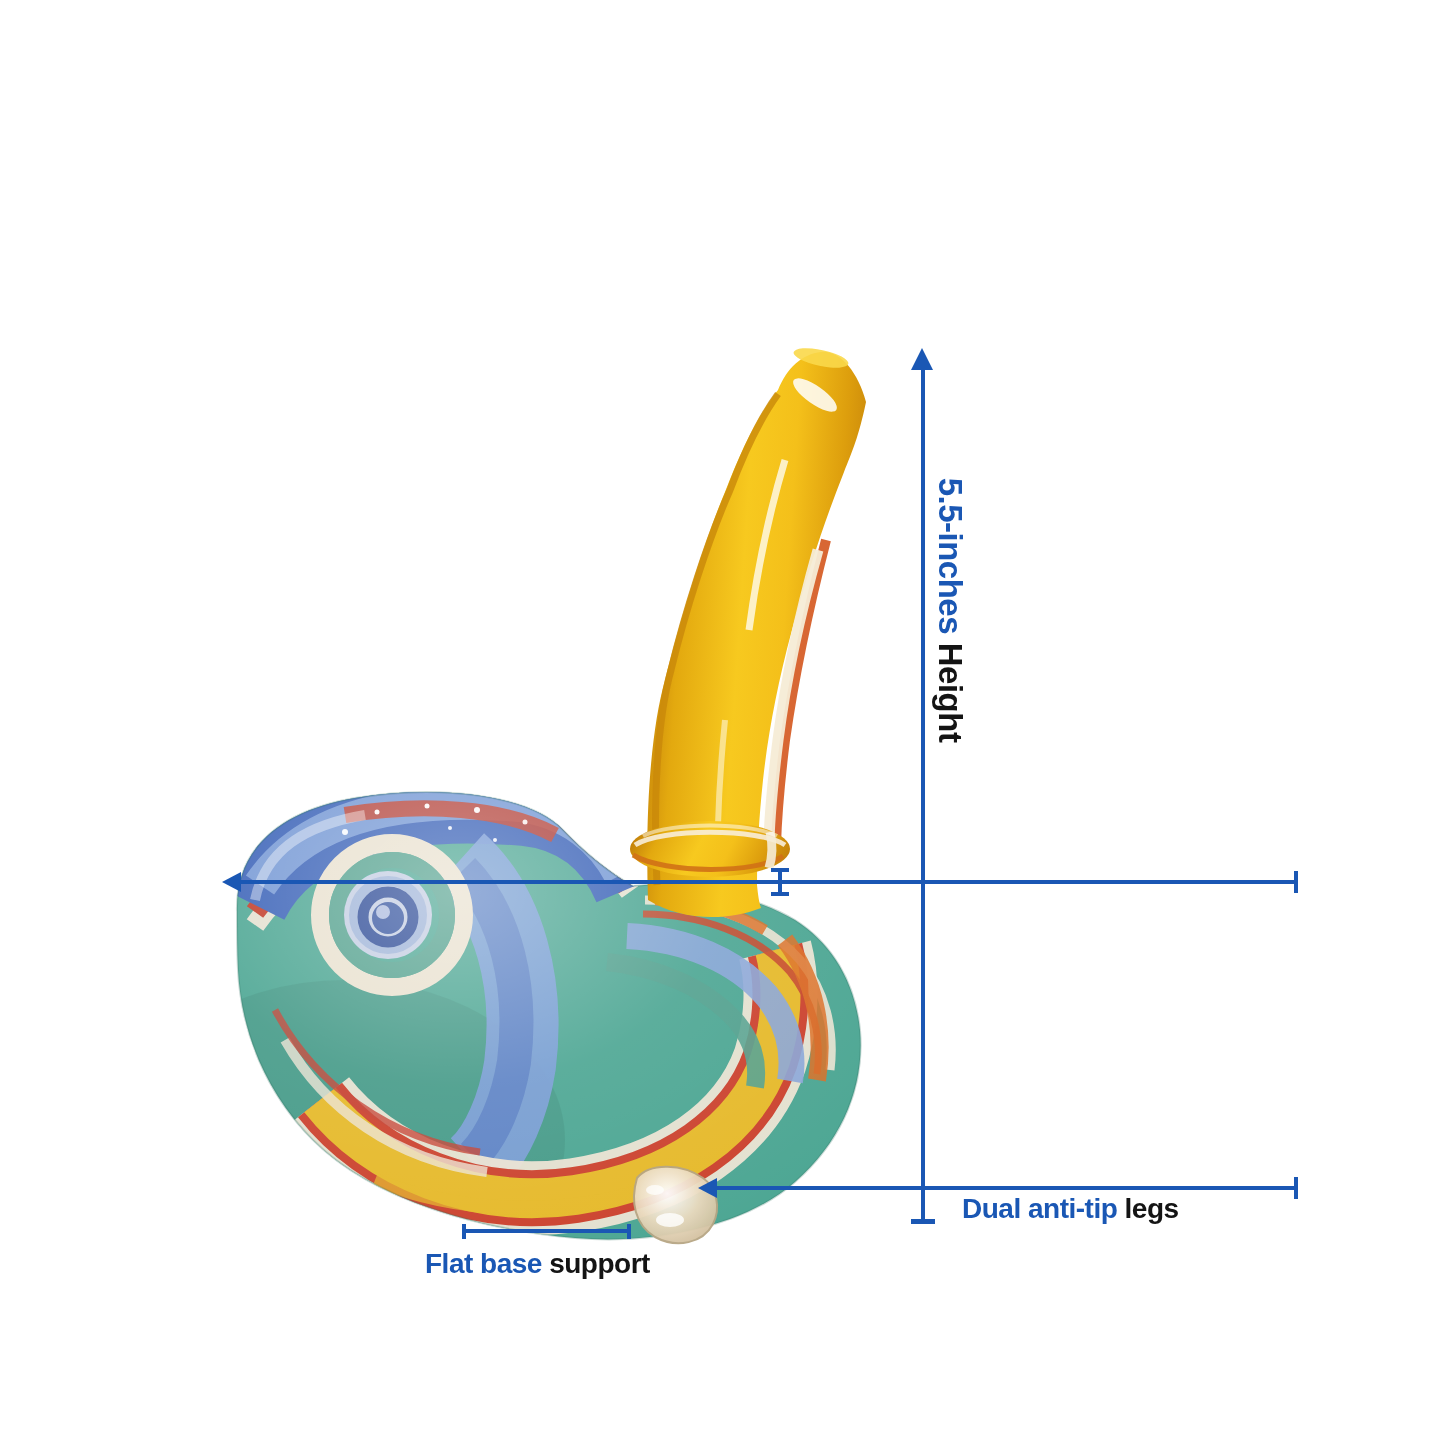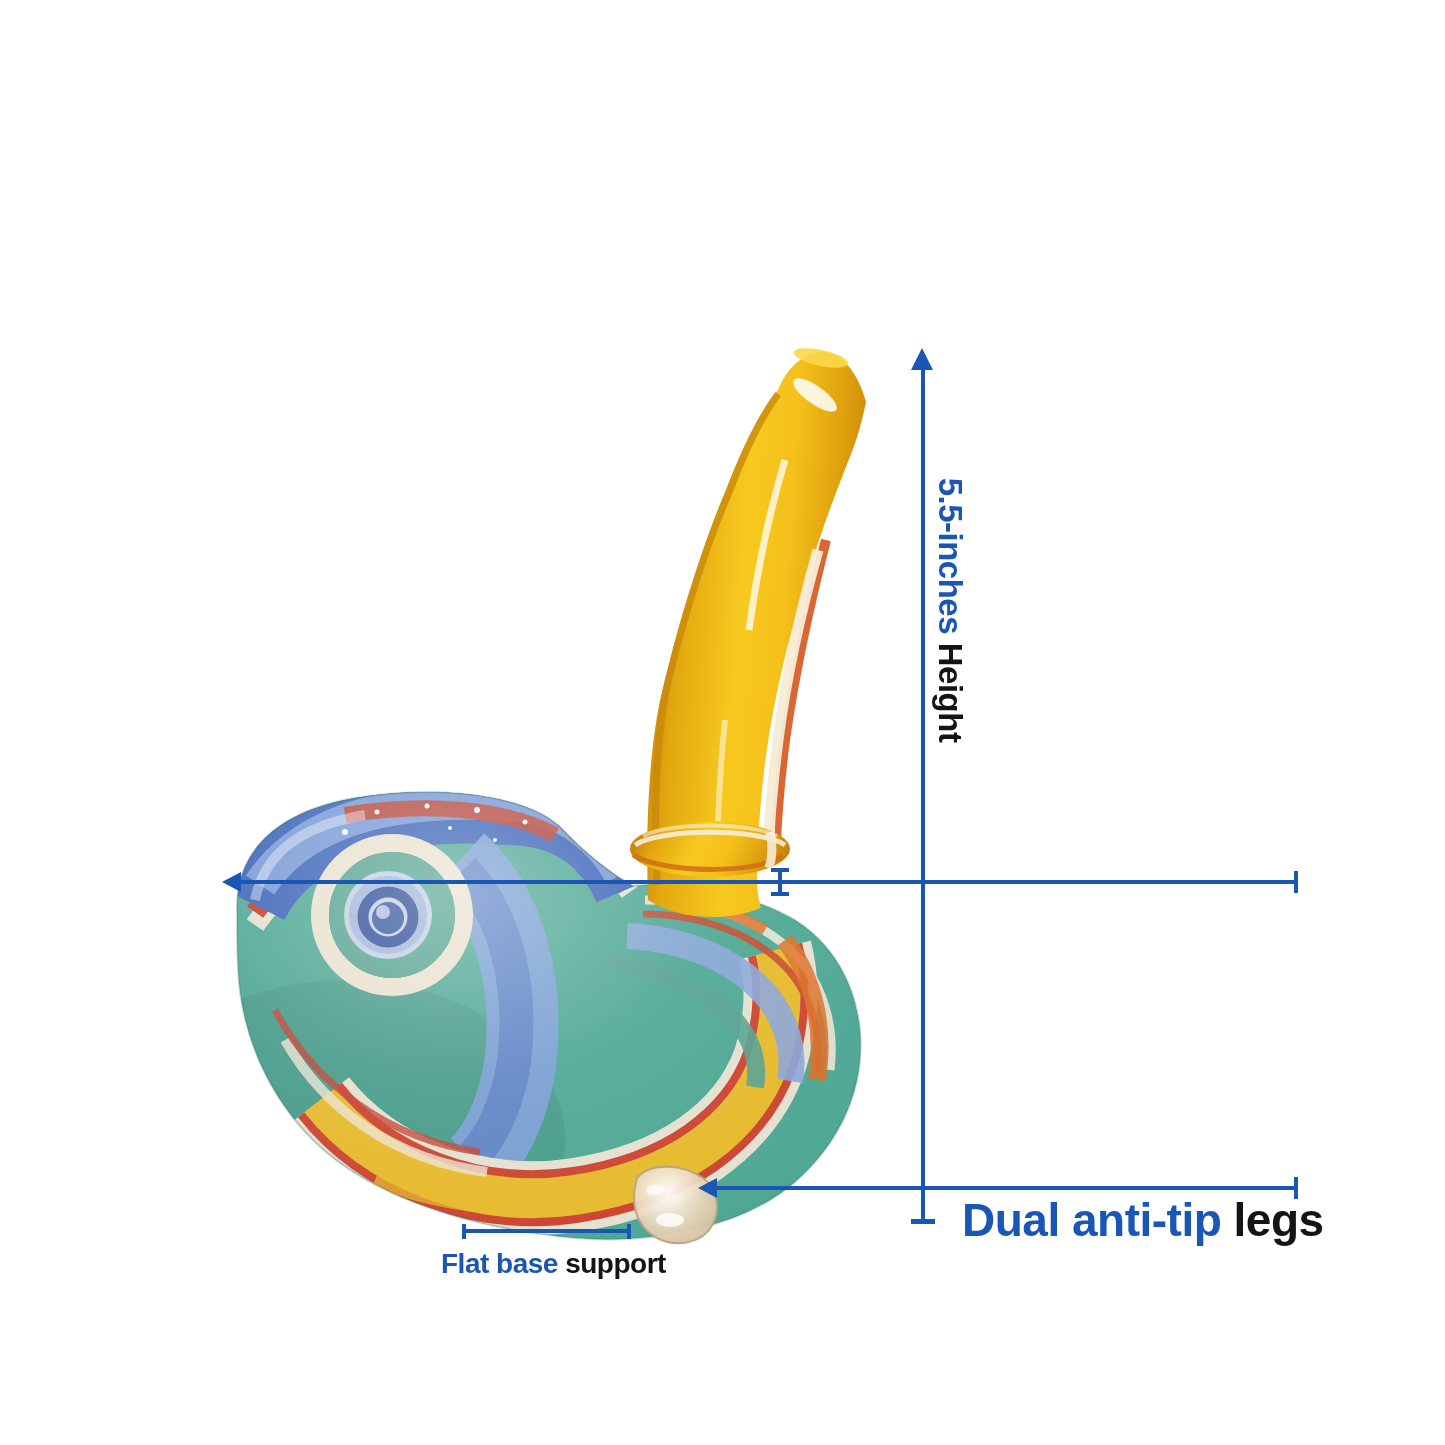--- a/index.html
+++ b/index.html
@@ -17,23 +17,23 @@
   .arrow-up{border-left:11px solid transparent;border-right:11px solid transparent;border-bottom:22px solid #1a57b4;}
   .arrow-left{border-top:10px solid transparent;border-bottom:10px solid transparent;border-right:19px solid #1a57b4;}
   .ibeam{position:absolute;width:18px;height:28px;z-index:5;}
   .ibeam .bar{position:absolute;left:0;width:18px;height:4px;background:#1a57b4;}
   .ibeam .stem{position:absolute;left:7px;top:3px;width:4px;height:22px;background:#1a57b4;}
   
   .label{position:absolute;z-index:6;font-weight:bold;white-space:nowrap;letter-spacing:-0.5px;}
   .measure{color:#1a57b4;}
   .suffix{color:#141414;}
   .label-length{left:950px;top:884px;font-size:36px;}
-  .label-legs{left:962px;top:1193px;font-size:46px;}
+  .label-legs{left:962px;top:1193px;font-size:28px;}
   .label-height{left:950px;top:610px;font-size:33px;transform:translate(-50%,-50%) rotate(90deg);}
-  .label-base{left:425px;top:1248px;font-size:28px;margin-left:16px;}
+  .label-base{left:425px;top:1248px;font-size:28px;}
   
   #pipe-wrap{position:absolute;left:225px;top:340px;width:660px;height:915px;z-index:1;}
 </style>
 </head>
 <body>
 
 <div id="canvas">
 
   <div id="pipe-wrap">
     <svg width="660" height="915" viewBox="0 0 660 915" xmlns="http://www.w3.org/2000/svg">

